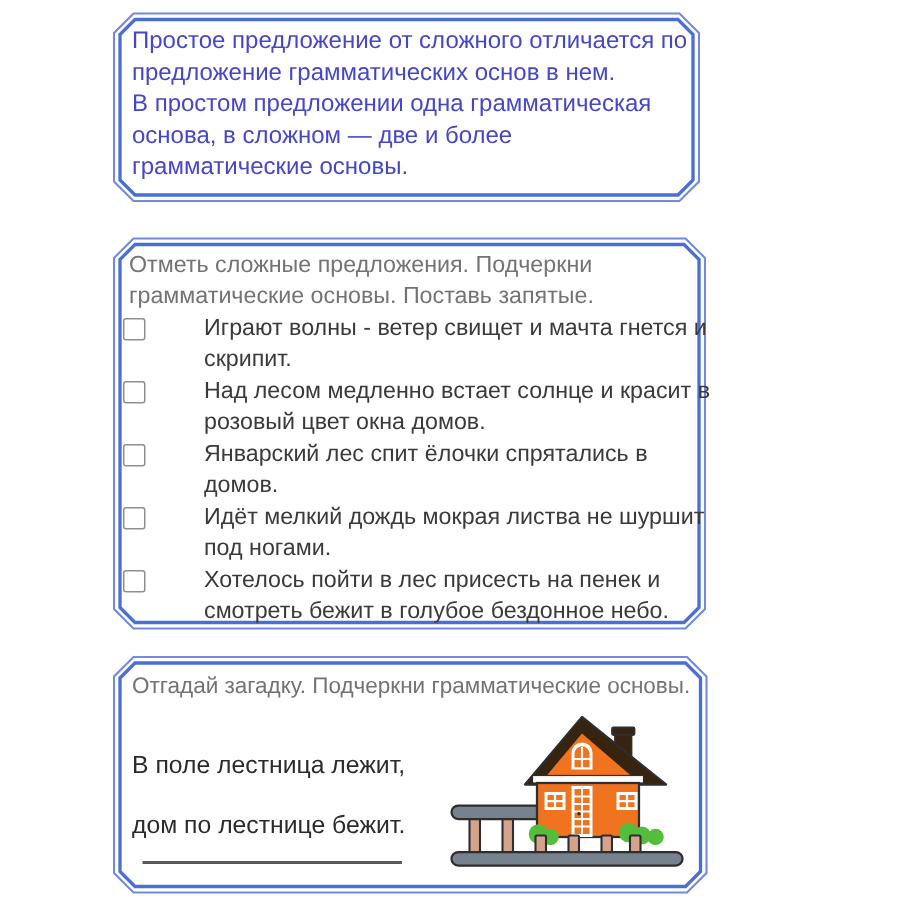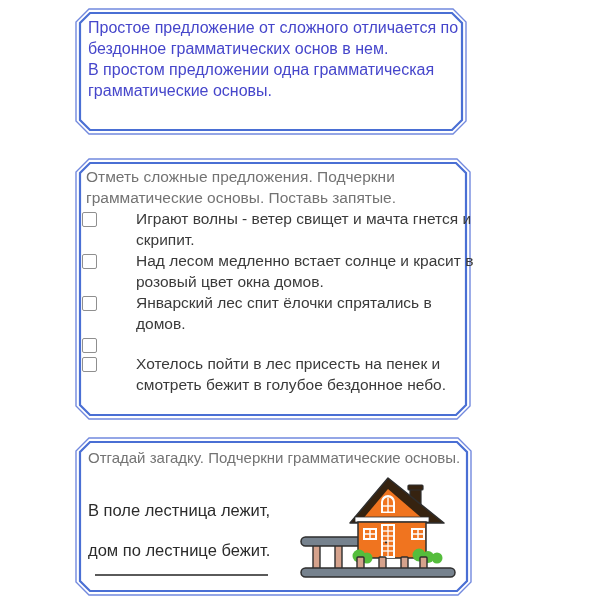--- a/index.html
+++ b/index.html
@@ -60,22 +60,23 @@
 </head>
 <body>
 
 <section class="panel" id="panel-intro">
     <svg width="392" height="127" class="border-svg">
       <path d="M 14 1 L 378 1 L 391 14 L 391 113 L 378 126 L 14 126 L 1 113 L 1 14 Z" fill="none" stroke="#7289de" stroke-width="1.4" stroke-linejoin="miter"></path>
       <path d="M 15 5 L 377 5 L 387 15 L 387 112 L 377 122 L 15 122 L 5 112 L 5 15 Z" fill="none" stroke="#4a6fd4" stroke-width="2.2" stroke-linejoin="miter"></path>
     </svg>
   <div class="panel-content">
     <div class="intro-line">Простое предложение от сложного отличается по</div>
-    <div class="intro-line">бездонное грамматических основ в нем.</div>
+    <div class="intro-line">предложение грамматических основ в нем.</div>
     <div class="intro-line">В простом предложении одна грамматическая</div>
+    <div class="intro-line">основа, в сложном — две и более</div>
     <div class="intro-line">грамматические основы.</div>
   </div>
 </section>
 
 <section class="panel" id="panel-tasks">
     <svg width="396" height="262" class="border-svg">
       <path d="M 14 1 L 382 1 L 395 14 L 395 248 L 382 261 L 14 261 L 1 248 L 1 14 Z" fill="none" stroke="#7289de" stroke-width="1.4" stroke-linejoin="miter"></path>
       <path d="M 15 5 L 381 5 L 391 15 L 391 247 L 381 257 L 15 257 L 5 247 L 5 15 Z" fill="none" stroke="#4a6fd4" stroke-width="2.2" stroke-linejoin="miter"></path>
     </svg>
   <div class="panel-content">
@@ -102,20 +103,24 @@
       <div class="item">
         <span class="checkbox"></span>
         <div class="item-text">
           <div>Январский лес спит ёлочки спрятались в</div>
           <div>домов.</div>
         </div>
       </div>
 
       <div class="item">
         <span class="checkbox"></span>
+        <div class="item-text">
+          <div>Идёт мелкий дождь мокрая листва не шуршит</div>
+          <div>под ногами.</div>
+        </div>
       </div>
 
       <div class="item">
         <span class="checkbox"></span>
         <div class="item-text">
           <div>Хотелось пойти в лес присесть на пенек и</div>
           <div>смотреть бежит в голубое бездонное небо.</div>
         </div>
       </div>
 

